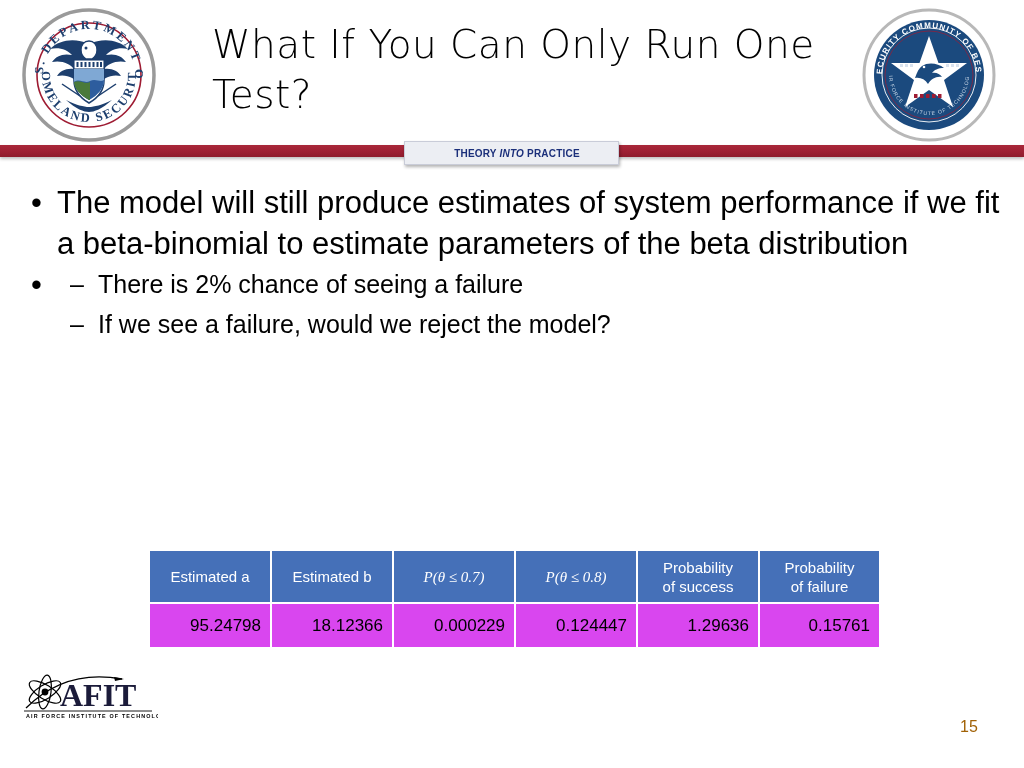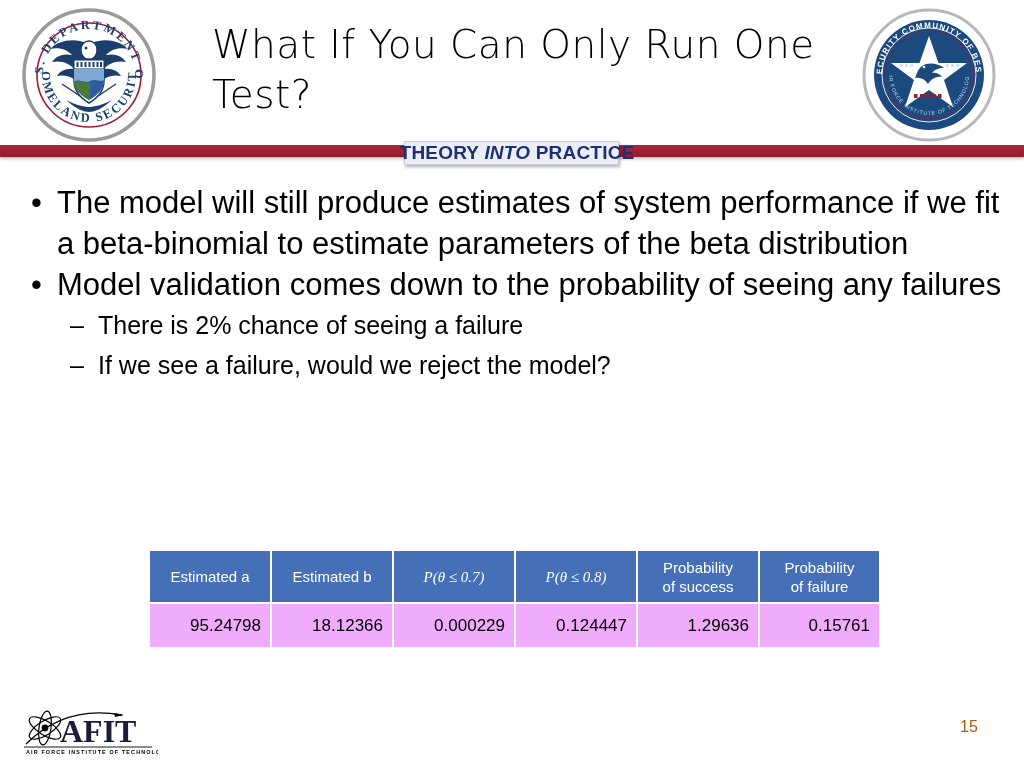--- a/index.html
+++ b/index.html
@@ -69,21 +69,21 @@
     height: 22px;
     background: #eceef3;
     border: 1px solid #c9ccd8;
     box-shadow: 1px 2px 3px rgba(0,0,0,0.3);
     display: flex;
     align-items: center;
     justify-content: center;
   }
   #theory-banner-text {
     font-family: "Liberation Sans", sans-serif;
-    font-size: 19px;
+    font-size: 10px;
     font-weight: bold;
     color: #1b2f7a;
     letter-spacing: 0.2px;
     white-space: nowrap;
     margin-left: 11px;
   }
   #theory-banner-text .ital {
     font-style: italic;
     font-weight: bold;
   }
@@ -153,42 +153,42 @@
     color: #ffffff;
     height: 51px;
     vertical-align: middle;
     text-align: center;
     font-family: "Liberation Sans", sans-serif;
     font-size: 15px;
     font-weight: normal;
     line-height: 19px;
   }
   #results-table tbody td {
-    background: #f0abfc;
+    background: #d946ef;
     color: #000000;
     height: 43px;
     vertical-align: middle;
     text-align: right;
     padding-right: 9px;
     font-family: "Liberation Sans", sans-serif;
     font-size: 17px;
     font-weight: normal;
   }
   .mathcell {
     font-family: "Liberation Serif", serif;
     font-size: 15px;
     font-style: italic;
   }
   .th-2line { white-space: pre-line; }
 
   
   #afit-logo {
     position: absolute;
     left: 18px;
-    top: 704px;
+    top: 668px;
     width: 140px;
     height: 52px;
   }
   #afit-logo svg { display: block; }
 
   #page-number {
     position: absolute;
     left: 960px;
     top: 718px;
     width: 40px;
@@ -292,21 +292,20 @@
 
 <div id="slide-body">
 
   <div class="bullet-l1">
     <span class="marker">•</span>
     <span>The model will still produce estimates of system performance if we fit a beta-binomial to estimate parameters of the beta distribution</span>
   </div>
 
   <div class="bullet-l1">
     <span class="marker">•</span>
-    <span>Model validation comes down to the probability of seeing any failures</span>
   </div>
 
   <div class="bullet-l2">
     <span class="marker">–</span>
     <span>There is 2% chance of seeing a failure</span>
   </div>
 
   <div class="bullet-l2">
     <span class="marker">–</span>
     <span>If we see a failure, would we reject the model?</span>

